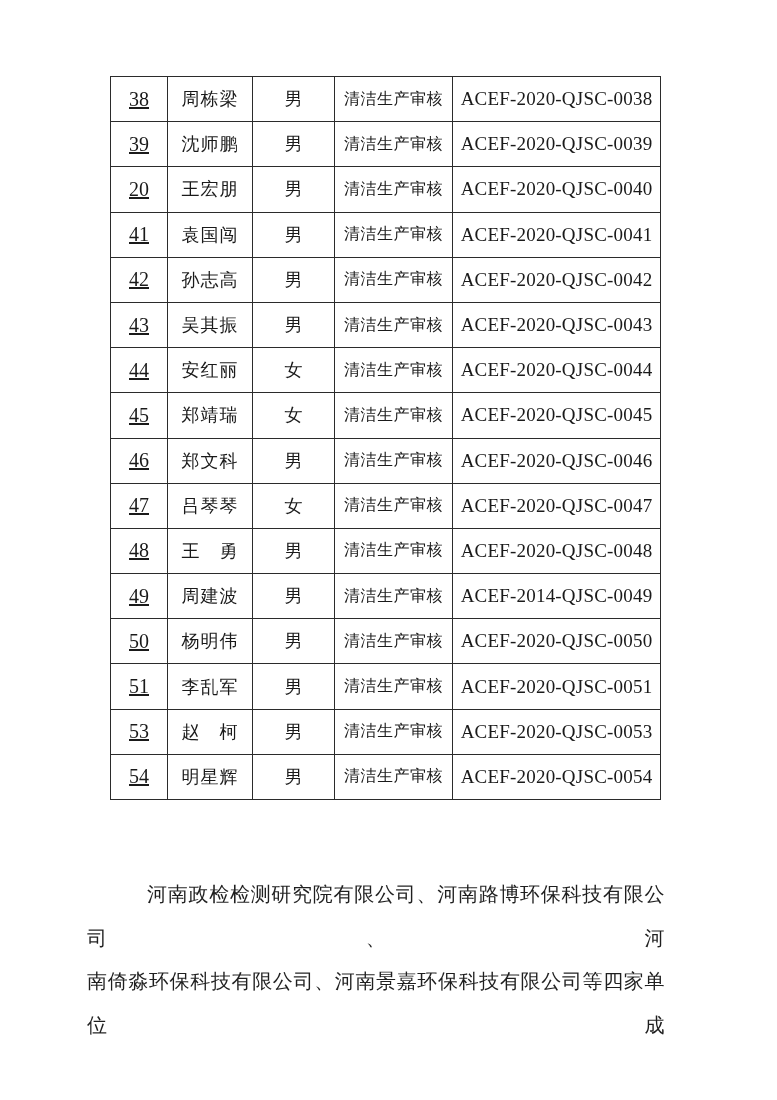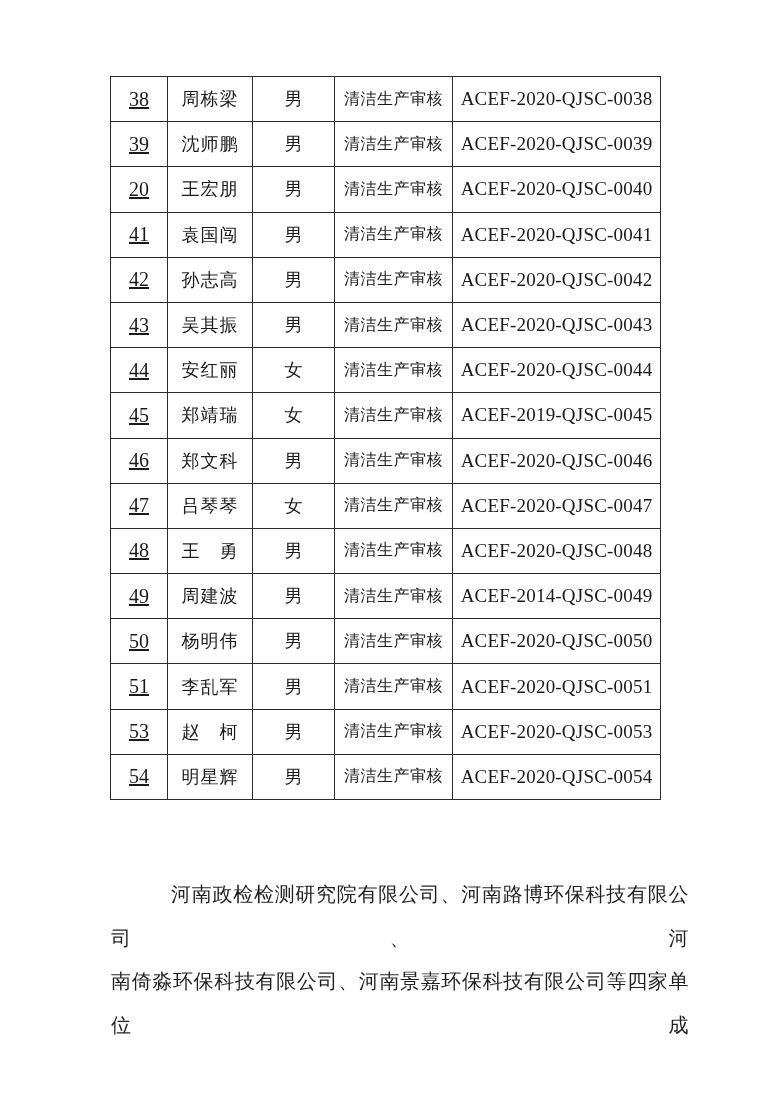--- a/index.html
+++ b/index.html
@@ -39,21 +39,20 @@
   .c-cert { font-size: 19px; letter-spacing: 0.2px; }
 
   .closing-paragraph {
     position: absolute;
     left: 87px;
     top: 873px;
     width: 578px;
     font-size: 20px;
     line-height: 43.5px;
     color: #1f1f1f;
-    margin-left: 24px;
   }
   .closing-paragraph .p-line {
     text-align: justify;
     text-align-last: justify;
     letter-spacing: 0.5px;
   }
   .closing-paragraph .p-line.first {
     text-indent: 60px;
   }
   .closing-paragraph .p-line.last {
@@ -119,21 +118,21 @@
       <td class="c-name">安红丽</td>
       <td class="c-gender">女</td>
       <td class="c-cat">清洁生产审核</td>
       <td class="c-cert">ACEF-2020-QJSC-0044</td>
     </tr>
     <tr>
       <td class="c-no">45</td>
       <td class="c-name">郑靖瑞</td>
       <td class="c-gender">女</td>
       <td class="c-cat">清洁生产审核</td>
-      <td class="c-cert">ACEF-2019-QJSC-0045</td>
+      <td class="c-cert">ACEF-2020-QJSC-0045</td>
     </tr>
     <tr>
       <td class="c-no">46</td>
       <td class="c-name">郑文科</td>
       <td class="c-gender">男</td>
       <td class="c-cat">清洁生产审核</td>
       <td class="c-cert">ACEF-2020-QJSC-0046</td>
     </tr>
     <tr>
       <td class="c-no">47</td>

